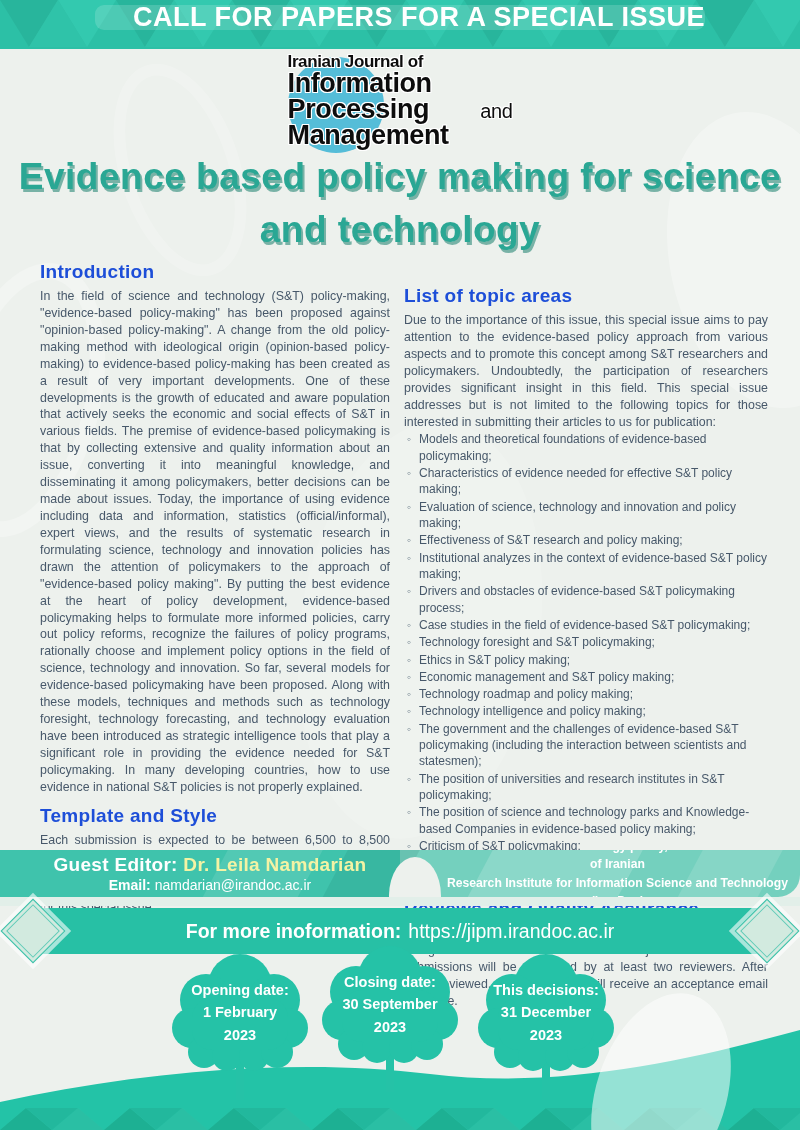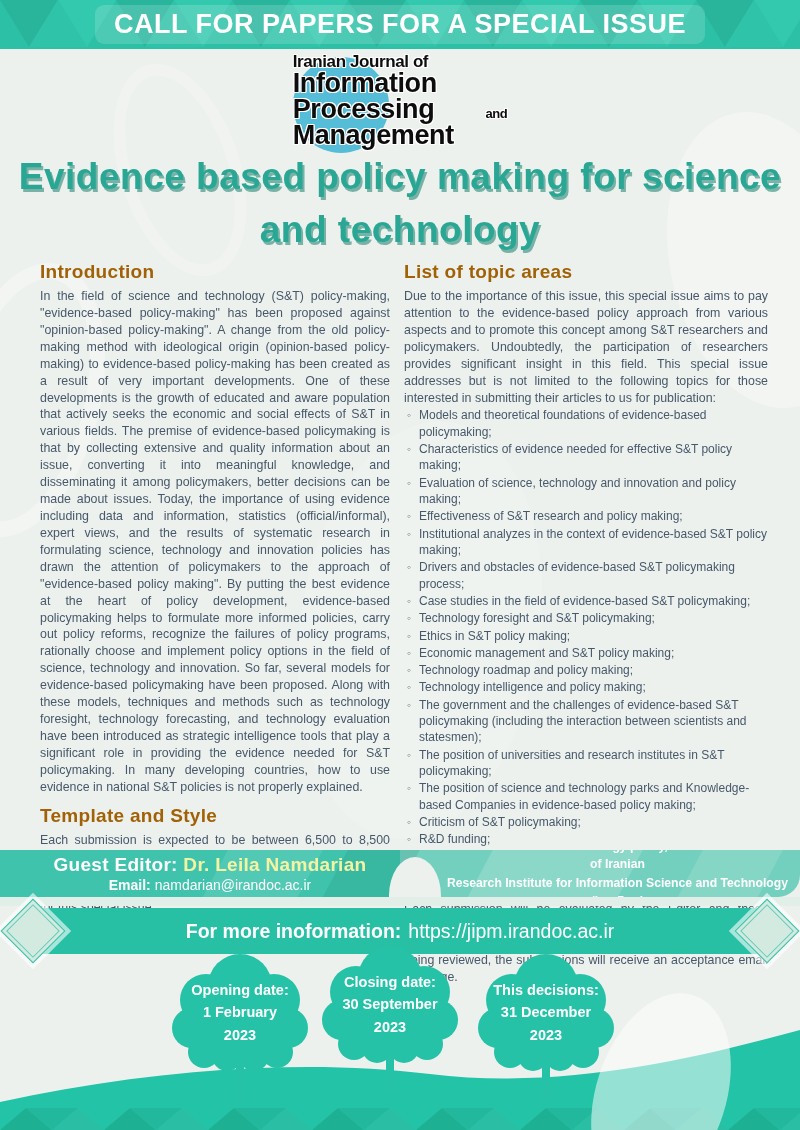--- a/index.html
+++ b/index.html
@@ -15,48 +15,48 @@
   .bge1 { left:-50px; top:260px; width:150px; height:280px; border:16px solid rgba(255,255,255,.55); transform:rotate(14deg); opacity:.5; }
   .bge2 { right:-60px; top:110px; width:190px; height:300px; background:rgba(255,255,255,.5); transform:rotate(-12deg); opacity:.6; }
   .bge3 { left:300px; top:420px; width:240px; height:420px; background:rgba(255,255,255,.35); transform:rotate(8deg); opacity:.45; }
   .bge4 { left:596px; top:990px; width:130px; height:210px; background:rgba(255,255,255,.8); transform:rotate(18deg); opacity:.65; z-index:6; }
   .bge5 { left:120px; top:60px; width:120px; height:220px; border:12px solid rgba(255,255,255,.5); transform:rotate(-18deg); opacity:.4; }
 
   
   .banner { position:absolute; top:0; left:0; width:800px; height:49px; z-index:5; }
   .banner svg { position:absolute; inset:0; }
   .banner-box {
-    position:absolute; left:95px; top:5px; width:610px; height:39px;
+    position:absolute; left:95px; top:5px; width:610px; height:25px;
     background:rgba(255,255,255,.16); border-radius:9px;
-    display:flex; align-items:center; justify-content:center;
+    display:flex; align-items:center; justify-content:flex-end;
   }
   .banner-text { color:#fff; font-size:27px; font-weight:bold; letter-spacing:.5px; white-space:nowrap; }
 
   
   .logo { position:absolute; top:53px; left:0; width:800px; display:flex; justify-content:center; z-index:4; }
   .logo-inner { position:relative; }
   .logo-circle { position:absolute; left:0; top:4px; width:96px; height:96px; border-radius:50%; background:#55bdd8; }
   .logo-lines { position:relative; color:#0d0d0d; letter-spacing:-.4px;
     text-shadow:1px 0 #fff,-1px 0 #fff,0 1px #fff,0 -1px #fff,1px 1px #fff,-1px -1px #fff,1px -1px #fff,-1px 1px #fff; }
   .logo-small { font-size:17px; font-weight:bold; line-height:1.05; }
   .logo-big   { font-size:27px; font-weight:bold; line-height:.96; }
-  .logo-and   { font-size:13px; font-weight:bold;margin-left:44px; }
+  .logo-and   { font-size:20px; font-weight:normal;margin-left:44px; }
 
   
   .title { position:absolute; top:151px; left:0; width:800px; text-align:center; z-index:4; }
   .title div {
     color:#2aa794; font-size:37px; font-weight:bold; line-height:1.42; letter-spacing:.5px;
     text-shadow:2px 3px 0 rgba(23,125,108,.55);
   }
 
   
   .columns { position:absolute; top:261px; left:40px; width:728px; display:flex; gap:14px; z-index:4; }
   .col-left  { width:350px; }
-  .col-right { width:364px; }
-  h2.sec { color:#a16207; font-size:19px; font-weight:bold; letter-spacing:.3px; margin-bottom:5px; }
+  .col-right { width:364px;margin-top:24px; }
+  h2.sec { color:#1d4ed8; font-size:19px; font-weight:bold; letter-spacing:.3px; margin-bottom:5px; }
   .col-left h2.sec.second, .col-right h2.sec.second { margin-top:9px; }
   p.body { font-size:12.4px; line-height:1.365; text-align:justify; }
   ul.topics { list-style:none; margin-top:1px; }
   ul.topics li { position:relative; font-size:12px; line-height:1.36; padding-left:15px; margin-bottom:1px; }
   ul.topics li::before { content:"◦"; position:absolute; left:3px; top:0; color:#6b7c8a; }
 
   
   .editor-band { position:absolute; top:850px; left:0; width:800px; height:47px; z-index:5;
     background:linear-gradient(to right,#3fc3ac 0%,#3fc3ac 50%,#74d0be 50%,#74d0be 100%);
     border-radius:0 0 22px 0; overflow:hidden; }

